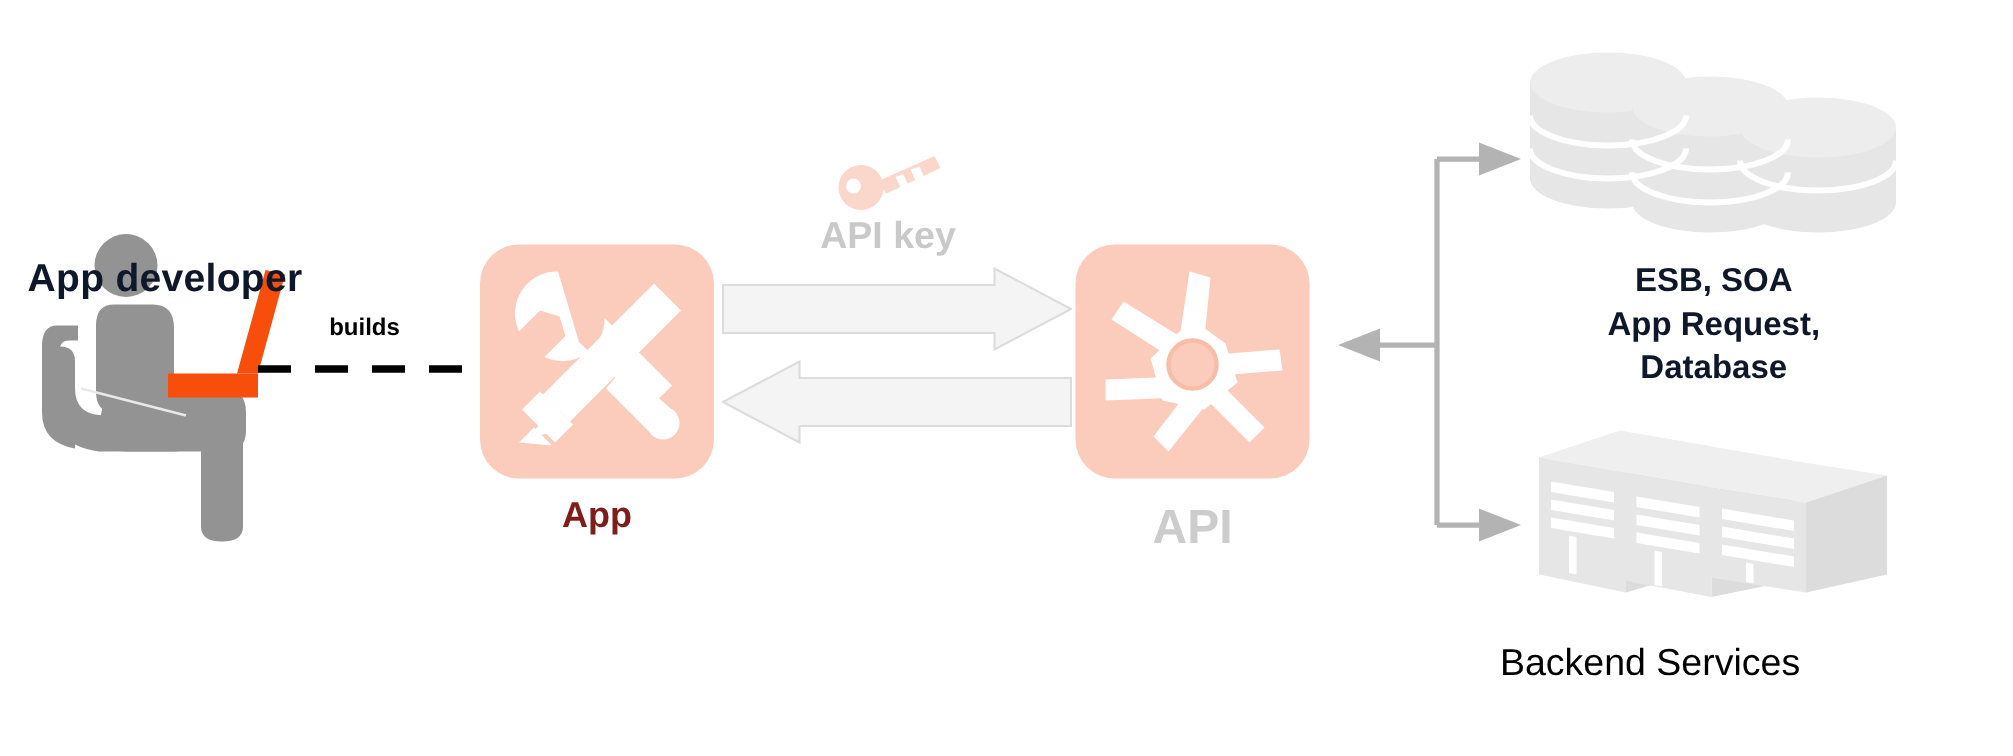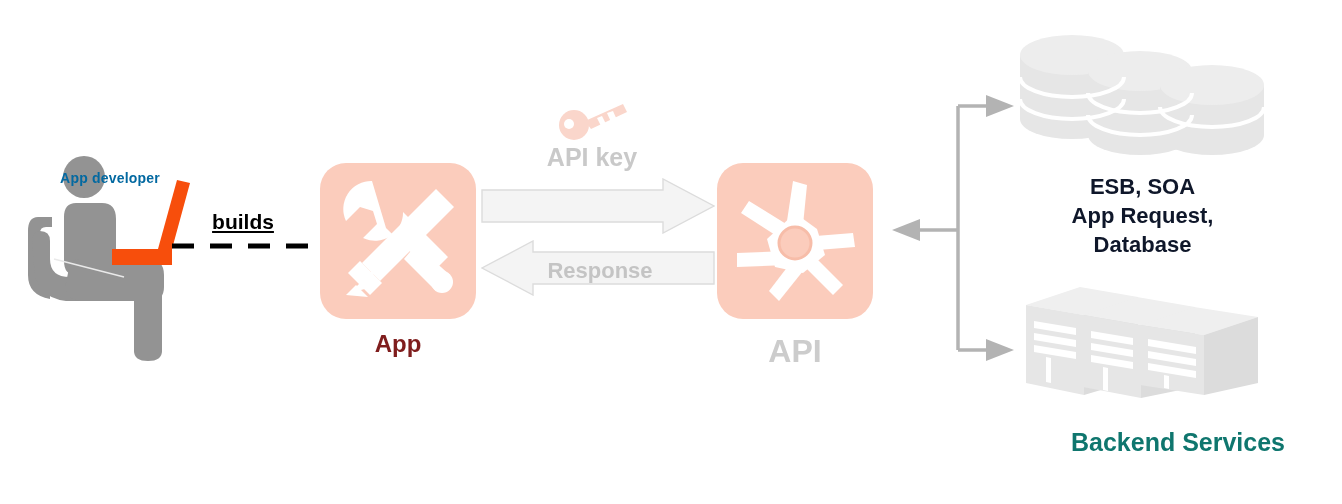--- a/index.html
+++ b/index.html
@@ -20,37 +20,36 @@
   .abs { position: absolute; }
 
   
   #developer-group { left: 20px; top: 155px; width: 300px; height: 210px; }
   #developer-label {
     position: absolute;
     left: 0px;
     top: 170px;
     width: 220px;
     text-align: center;
-    font-size: 14px;
-    font-weight: bold;
-    color: #0369a1;
+    font-size: 26px;
+    font-weight: bold;
+    color: #0f172a;
     letter-spacing: 0.2px;
   }
 
   
   #builds-label {
     position: absolute;
     left: 168px;
     top: 210px;
     width: 150px;
     text-align: center;
-    font-size: 21px;
+    font-size: 16px;
     font-weight: bold;
     color: #000000;
-    text-decoration: underline;
   }
 
   
   #app-tile {
     left: 320px;
     top: 163px;
     width: 156px;
     height: 156px;
     background: #FBCCBC;
     border-radius: 26px;
@@ -140,24 +139,24 @@
     line-height: 29px;
   }
 
   
   #servers-icon { left: 1018px; top: 283px; width: 250px; height: 115px; }
   #servers-label {
     position: absolute;
     left: 1000px;
     top: 428px;
     width: 285px;
-    text-align: right;
+    text-align: left;
     font-size: 25px;
-    font-weight: bold;
-    color: #0f766e;
+    font-weight: normal;
+    color: #000000;
   }
 </style>
 </head>
 <body>
 
 <div id="canvas">
 
   <div class="abs" id="developer-group">
     <svg width="300" height="210" viewBox="0 0 300 210">
 
@@ -222,21 +221,20 @@
     <svg width="234" height="56" viewBox="0 0 234 56">
       <polygon points="1,12 182,12 182,1 233,28 182,55 182,44 1,44" fill="#F4F4F4" stroke="#DCDCDC" stroke-width="1.4" stroke-linejoin="miter"></polygon>
     </svg>
   </div>
 
   <div class="abs" id="response-arrow">
     <svg width="234" height="56" viewBox="0 0 234 56">
       <polygon points="233,12 52,12 52,1 1,28 52,55 52,44 233,44" fill="#F4F4F4" stroke="#DCDCDC" stroke-width="1.4" stroke-linejoin="miter"></polygon>
     </svg>
   </div>
-  <div id="response-label">Response</div>
 
   <div class="abs" id="api-tile">
     <svg width="156" height="156" viewBox="0 0 156 156">
       <g fill="#FFFFFF">
 
         <path d="M 76 18 L 90 22 L 86 62 L 70 58 Z"></path>
 
         <path d="M 24 50 L 32 38 L 74 64 L 66 77 Z"></path>
 
         <path d="M 20 104 L 20 90 L 70 88 L 70 102 Z"></path>

